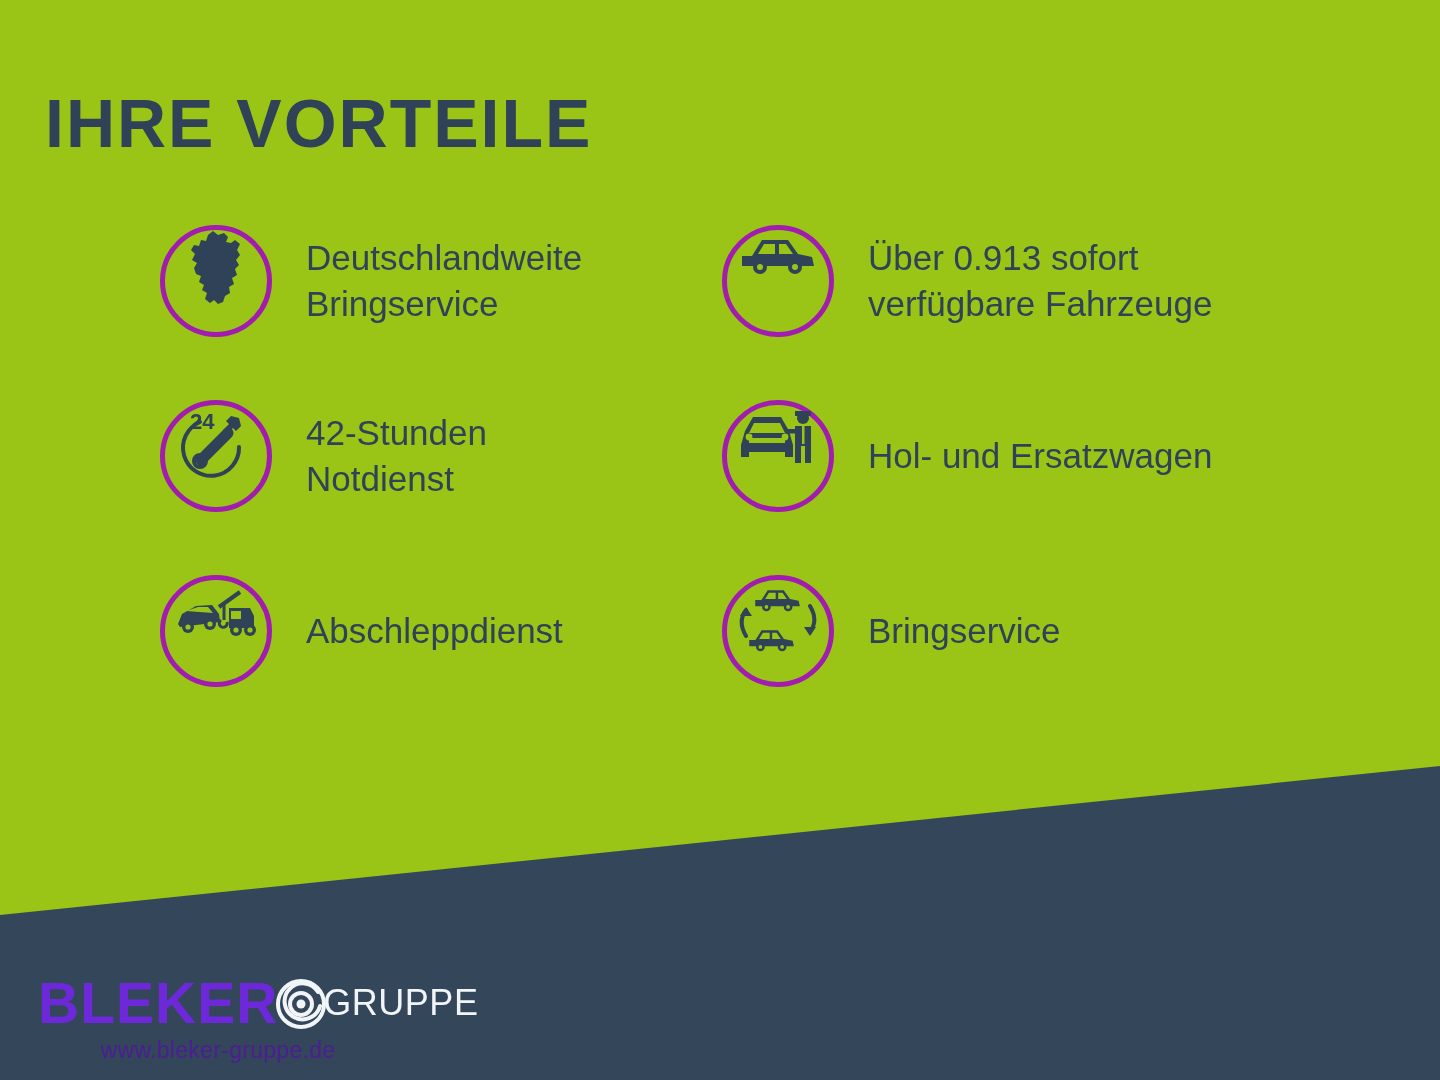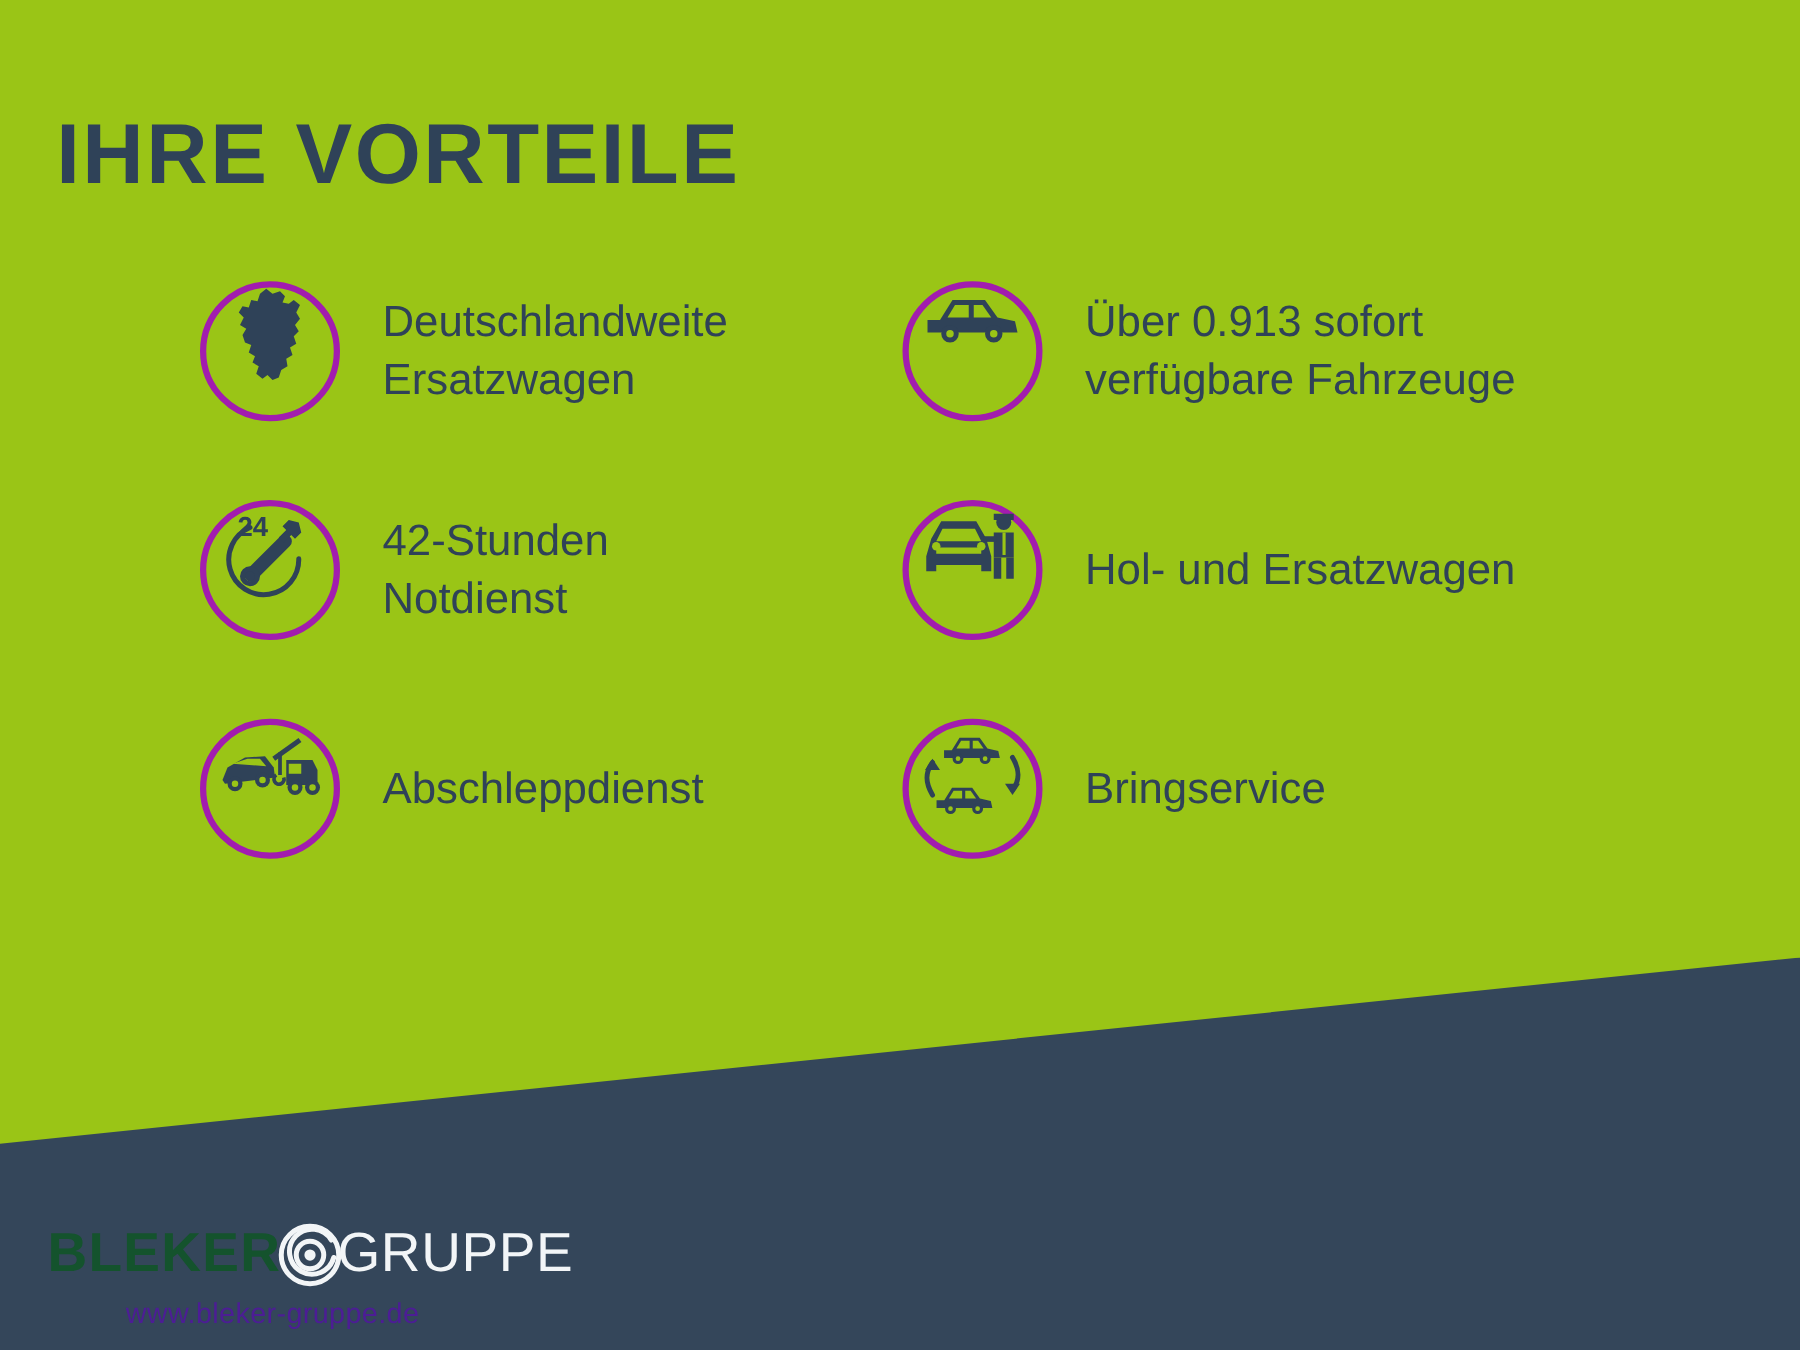--- a/index.html
+++ b/index.html
@@ -88,34 +88,34 @@
     left: 38px;
     top: 975px;
     z-index: 4;
   }
   .logo-row {
     display: flex;
     align-items: center;
     height: 56px;
   }
   .logo-bleker {
-    font-size: 44px;
+    font-size: 57px;
     font-weight: bold;
-    color: #14532d;
+    color: #6d28d9;
     letter-spacing: 1px;
     line-height: 1;
   }
   .logo-mark {
     width: 54px;
     height: 54px;
     margin: 0 -2px 0 -4px;
     position: relative;
   }
   .logo-gruppe {
-    font-size: 44px;
+    font-size: 36px;
     font-weight: 400;
     color: #f2f5f7;
     letter-spacing: 0.5px;
     line-height: 1;
     margin-left: -3px;
   }
   .logo-url {
     margin-top: 6px;
     text-align: center;
     width: 360px;
@@ -137,21 +137,21 @@
 
     <div class="column col-left">
 
       <div class="item">
         <div class="icon-circle">
           <svg width="66" height="78" viewBox="0 0 66 78" aria-hidden="true">
             <path fill="#2f4258" d="M30 1 L35 5 L41 3 L45 7 L43 12 L48 13 L52 10 L57 14 L54 20 L57 25 L53 30 L56 35 L52 39 L54 45 L49 48 L51 54 L46 57 L47 63 L42 66 L40 72 L35 74 L31 70 L27 73 L22 69 L24 63 L19 60 L21 55 L16 52 L18 46 L13 44 L11 38 L14 33 L9 30 L12 24 L8 20 L11 15 L16 16 L18 10 L23 11 L25 5 Z"></path>
           </svg>
         </div>
         <div class="item-label">Deutschlandweite
-Ersatzwagen</div>
+Bringservice</div>
       </div>
 
       <div class="item">
         <div class="icon-circle">
           <svg width="80" height="80" viewBox="0 0 80 80" aria-hidden="true">
 
             <path d="M24 17 A28 28 0 1 0 63 42" fill="none" stroke="#2f4258" stroke-width="4" stroke-linecap="round"></path>
 
             <text x="14" y="24" font-family="'Liberation Sans', sans-serif" font-size="22" font-weight="bold" fill="#2f4258">24</text>
 

